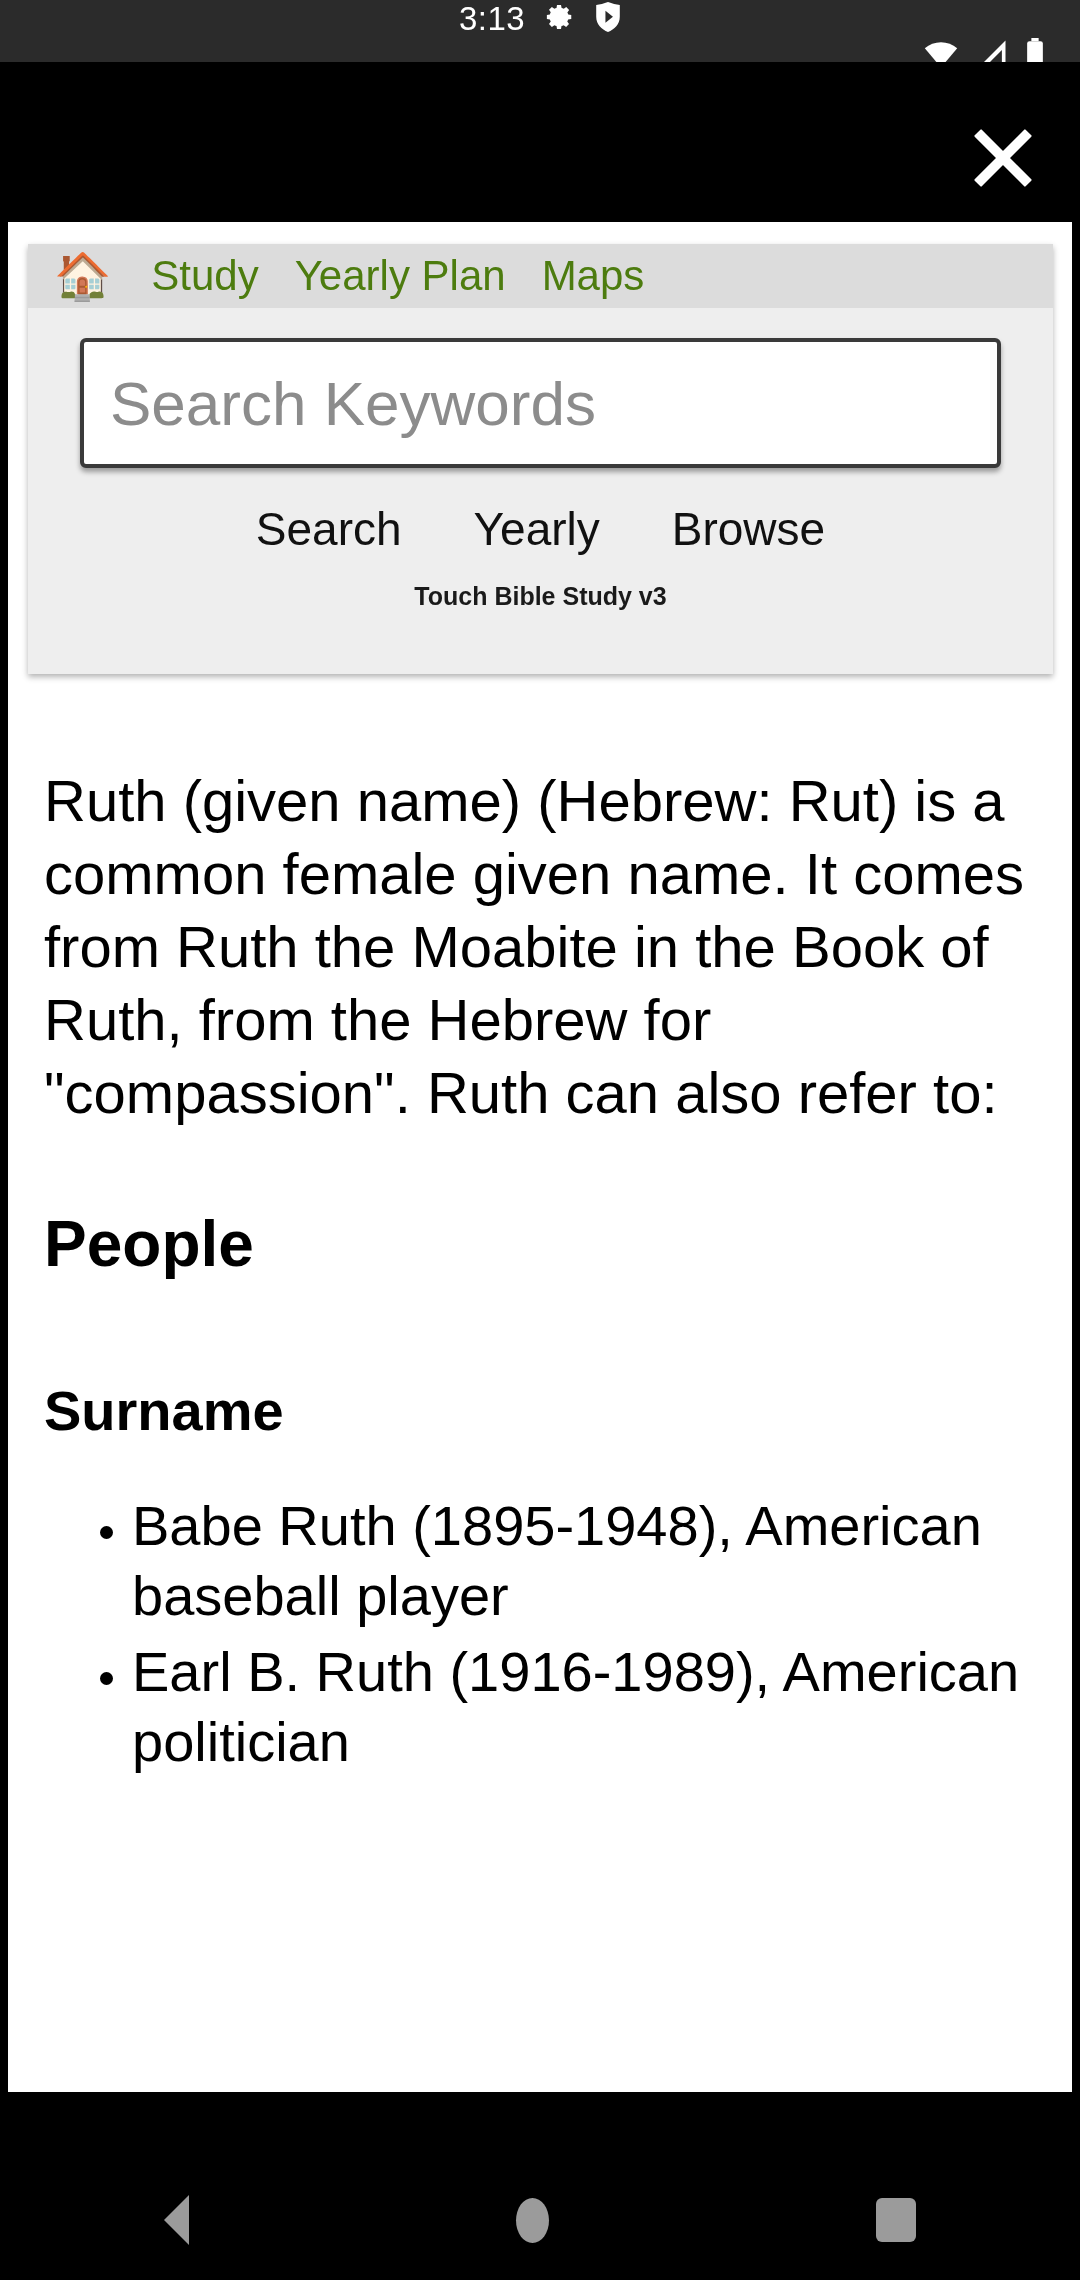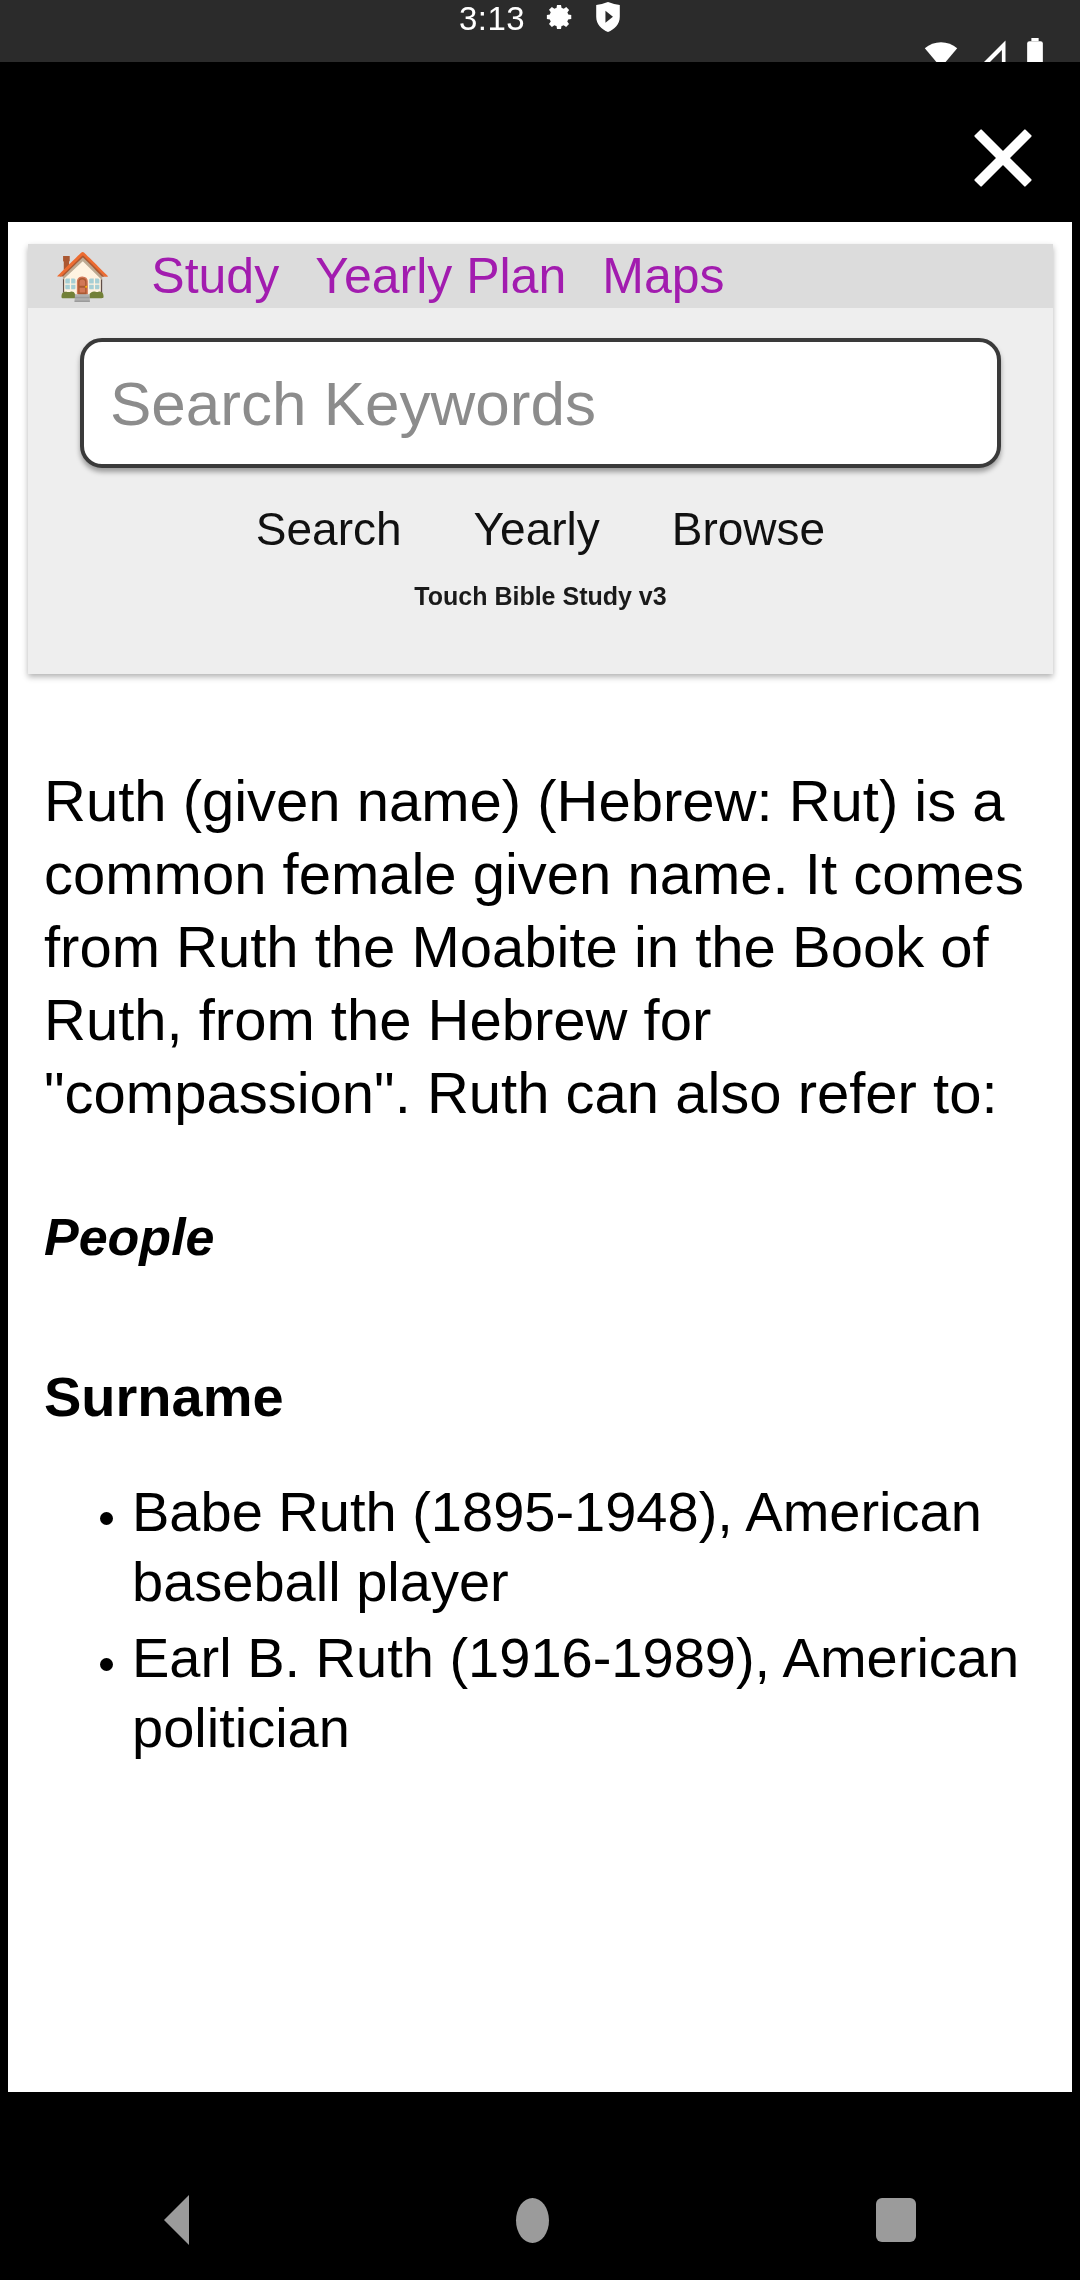--- a/index.html
+++ b/index.html
@@ -56,29 +56,29 @@
     position:absolute; left:20px; top:22px; width:1025px; height:430px;
     background:#eeeeee;
     box-shadow:0 3px 6px rgba(0,0,0,0.30);
   }
   .navstrip{
     height:64px; background:#dcdcdc;
     display:flex; align-items:center; padding-left:26px; gap:0;
   }
   .home-emoji{ font-size:46px; line-height:1; margin-right:40px; }
   .navlink{
-    font-size:50px; color:#a21caf; white-space:nowrap;
+    font-size:42px; color:#4d7c0f; white-space:nowrap;
     margin-right:36px; cursor:pointer;
   }
   .searchwrap{
     padding:30px 52px 0 52px;
   }
   .searchbox{
     width:100%; height:130px; background:#fff;
-    border:4px solid #3a3a3a; border-radius:22px;
+    border:4px solid #3a3a3a; border-radius:6px;
     box-shadow:0 4px 5px rgba(0,0,0,0.35);
     display:flex; align-items:center; padding:0 26px;
   }
   .searchbox input{
     border:none; outline:none; width:100%;
     font-family:"Liberation Sans", sans-serif;
     font-size:62px; color:#333; background:transparent;
   }
   .searchbox input::placeholder{ color:#8c8c8c; opacity:1; }
   .actions{
@@ -99,23 +99,22 @@
   h1.title{
     font-size:104px; font-weight:bold; color:#000;
     letter-spacing:-1px; line-height:1.05;
     margin-top:66px;
   }
   p.lead{
     font-size:58px; line-height:1.26; color:#000;
     margin-top:66px;
   }
   h2.sect{
-    font-size:52px; font-weight:bold; color:#000;
+    font-size:64px; font-weight:bold; color:#000;
     margin-top:78px;
-    font-style:italic;
   }
   h3.sub{
     font-size:56px; font-weight:bold; color:#000;
     margin-top:97px;
   }
   ul.items{
     margin-top:48px; padding-left:88px;
   }
   ul.items li{
     font-size:56px; line-height:1.25; color:#000;

